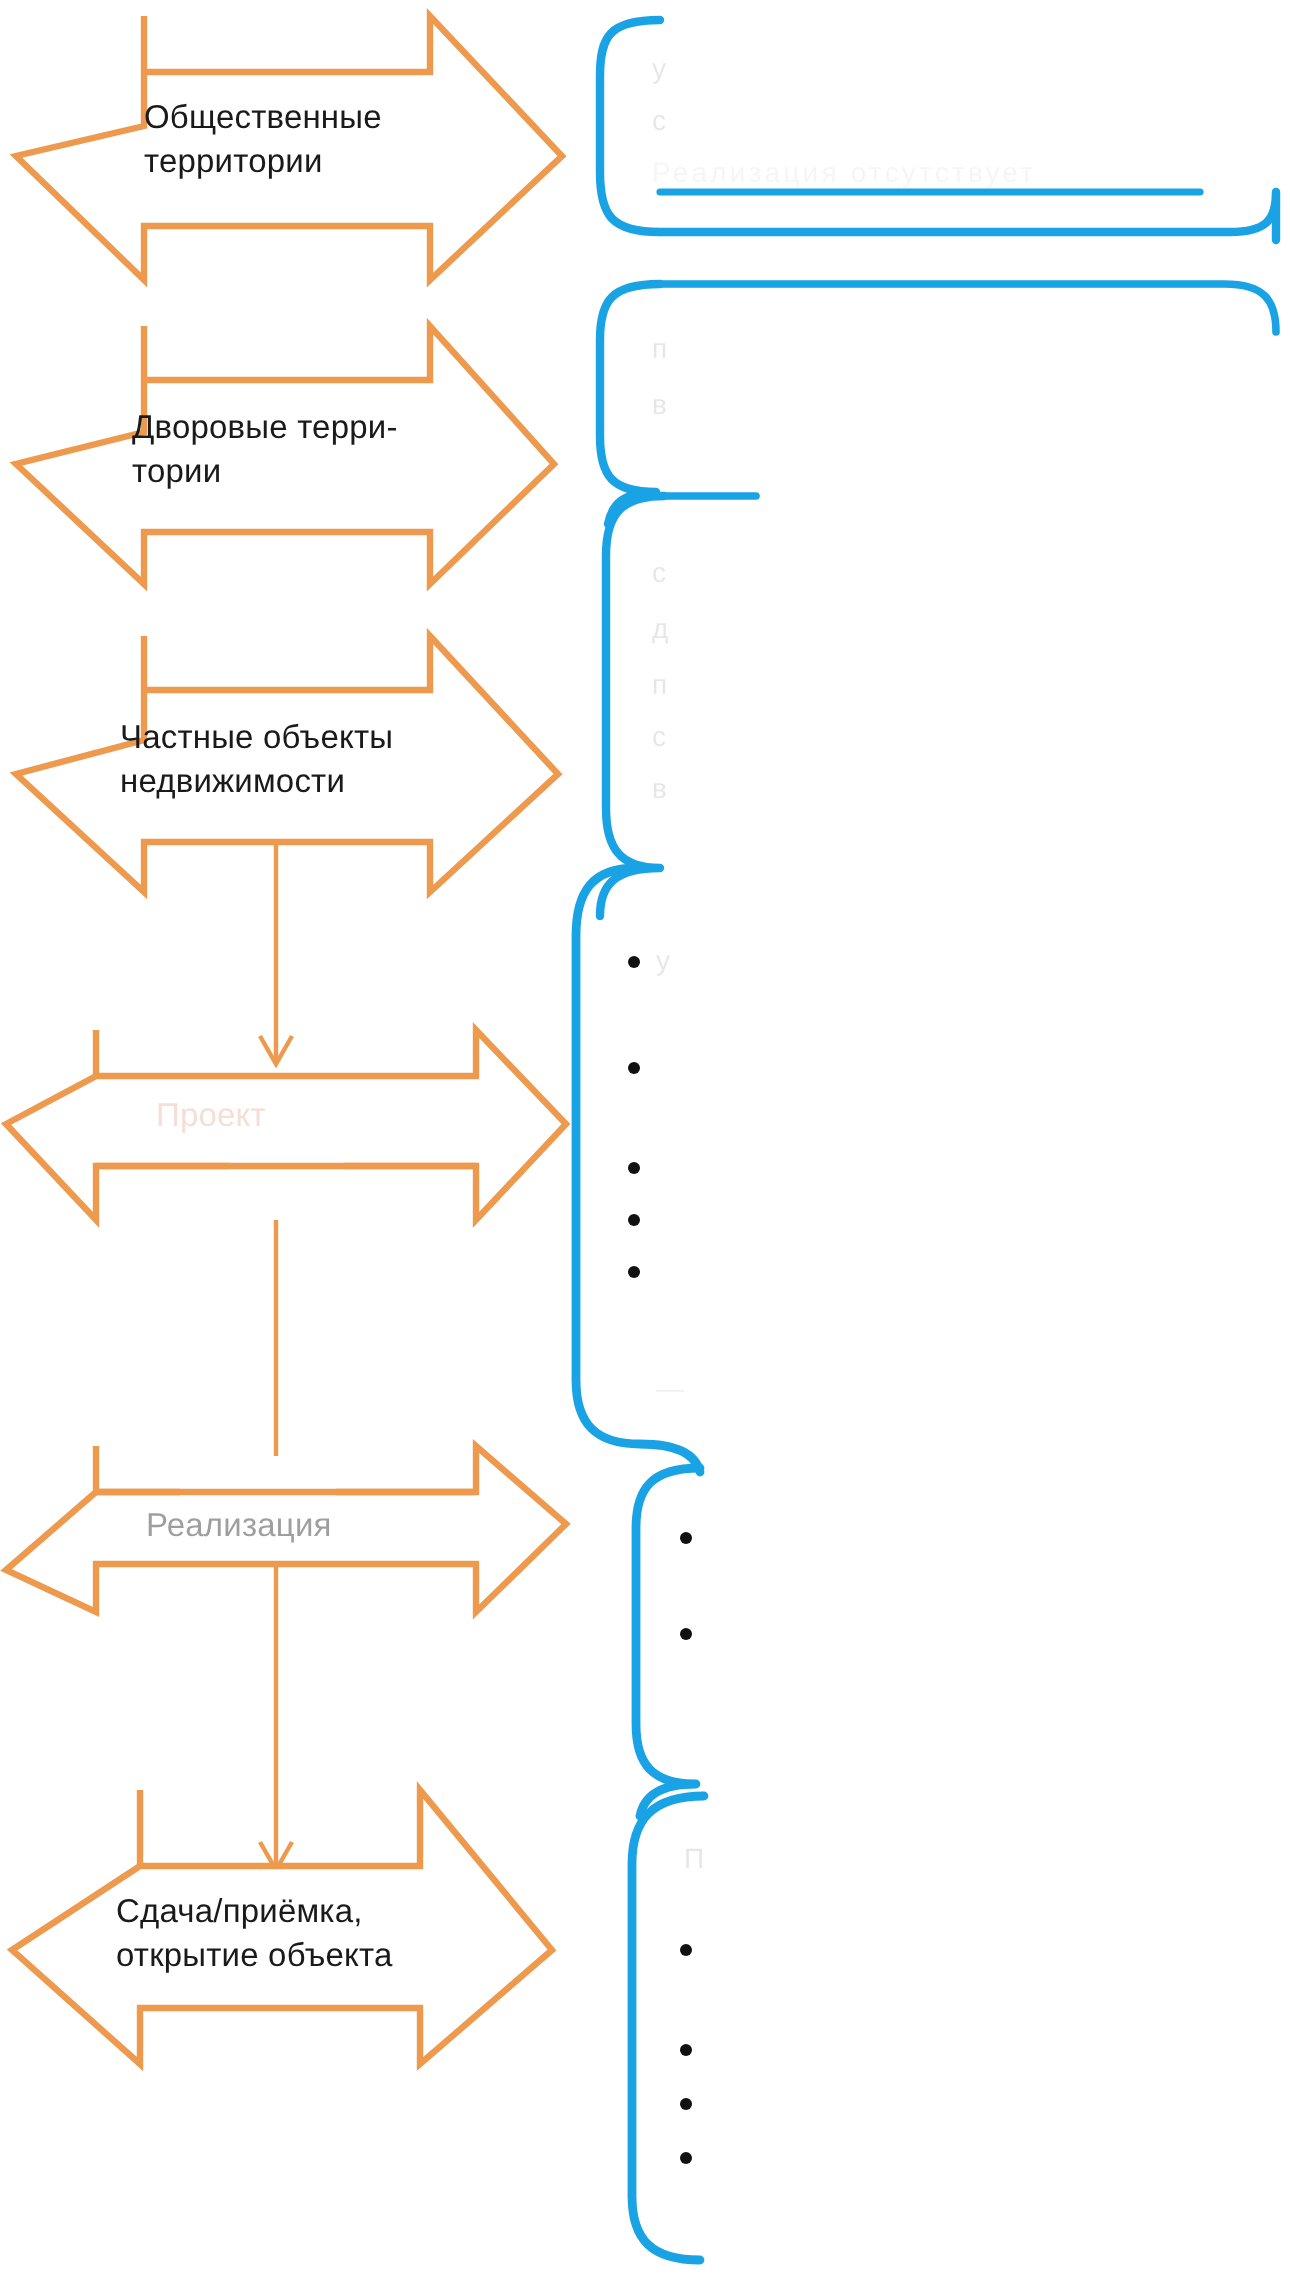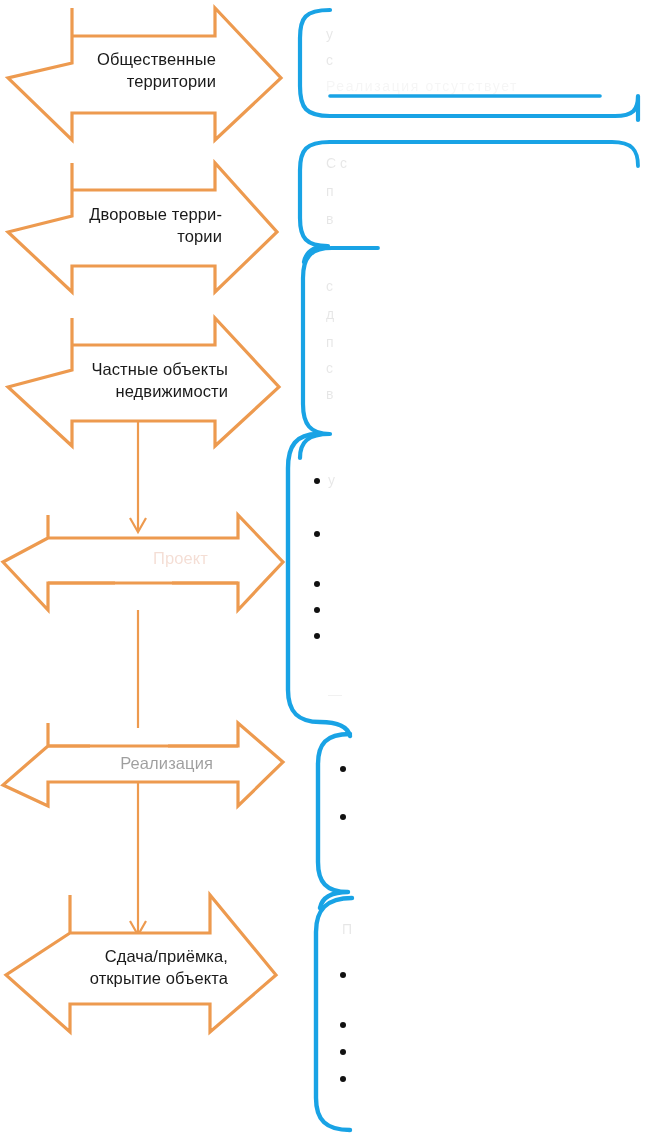--- a/index.html
+++ b/index.html
@@ -4,21 +4,21 @@
 <style>
   html,body{margin:0;padding:0;background:#ffffff;}
   body{
     width:645px;height:1138px;position:relative;overflow:hidden;
     font-family:"Liberation Sans","DejaVu Sans",sans-serif;
   }
   #stage{position:absolute;left:0;top:0;width:645px;height:1138px;}
   svg.layer{position:absolute;left:0;top:0;width:645px;height:1138px;overflow:visible;}
 
   .arrow-label{
-    position:absolute;text-align:right;color:#1a1a1a;
+    position:absolute;text-align:left;color:#1a1a1a;
     font-size:16.5px;line-height:22px;letter-spacing:0.1px;
     white-space:pre-line;pointer-events:none;
   }
   .arrow-label.faded-heavy{color:#c2410c;opacity:0.17;}
   .arrow-label.faded-mid{color:#1a1a1a;opacity:0.42;}
 
   .brace-body{position:absolute;}
   .bt{
     position:absolute;color:#1a1a1a;font-size:14px;line-height:17px;
     white-space:pre-line;
@@ -109,21 +109,20 @@
     <path d="M 352,898 C 326,898 316,910 316,932 L 316,1098 C 316,1120 326,1130 350,1130" fill="none" stroke="#19A3E5" stroke-width="4.4" stroke-linecap="round" stroke-linejoin="round"></path>
   </svg>
 
   <div class="brace-body" style="left:326px;top:26px;width:310px;">
     <div class="bt ghost-1" style="position:relative;">у</div>
     <div class="bt ghost-1" style="position:relative;margin-top:9px;">с</div>
     <div class="bt ghost-3" style="position:relative;margin-top:9px;letter-spacing:1.6px;">Реализация отсутствует</div>
   </div>
 
   <div class="brace-body" style="left:326px;top:155px;width:300px;">
-    <div class="bt ghost-1" style="position:relative;">С с</div>
     <div class="bt ghost-1" style="position:relative;margin-top:11px;">п</div>
     <div class="bt ghost-1" style="position:relative;margin-top:11px;">в</div>
   </div>
 
   <div class="brace-body" style="left:326px;top:278px;width:300px;">
     <div class="bt ghost-1" style="position:relative;">с</div>
     <div class="bt ghost-1" style="position:relative;margin-top:11px;">д</div>
     <div class="bt ghost-1" style="position:relative;margin-top:11px;">п</div>
     <div class="bt ghost-1" style="position:relative;margin-top:9px;">с</div>
     <div class="bt ghost-1" style="position:relative;margin-top:9px;">в</div>

